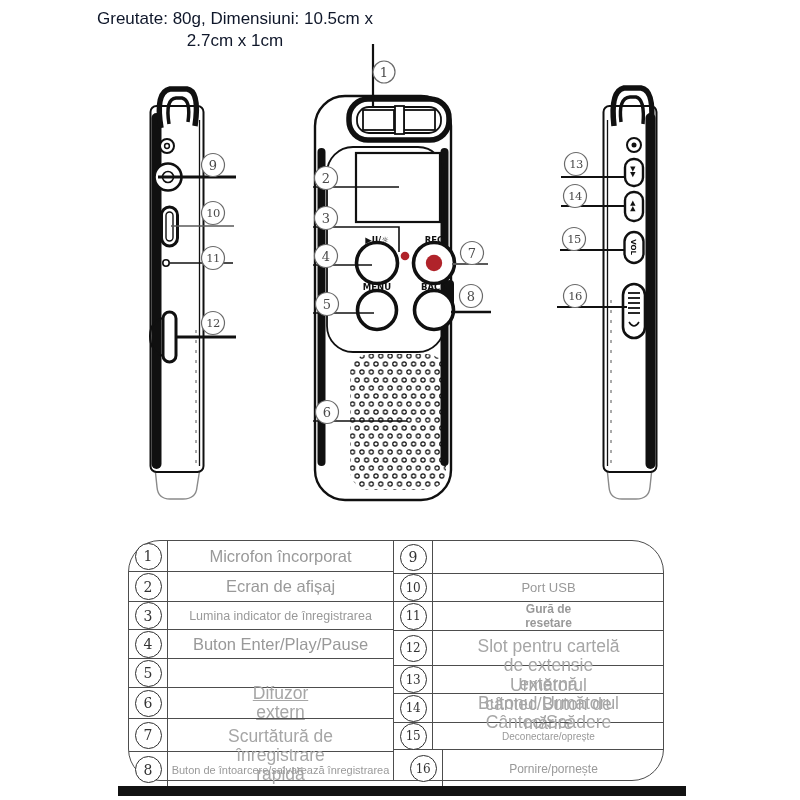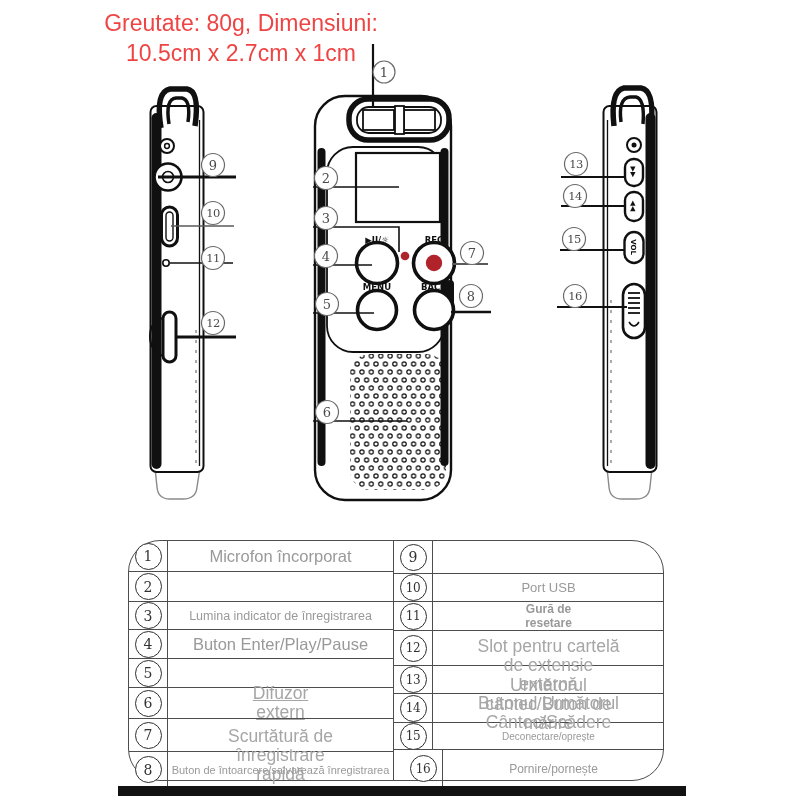--- a/index.html
+++ b/index.html
@@ -2,22 +2,22 @@
 <html><head>
 <meta charset="utf-8">
 <style>
   html,body{margin:0;padding:0;}
   body{
     width:800px;height:800px;position:relative;background:#ffffff;
     font-family:"Liberation Sans", sans-serif;overflow:hidden;
   }
   
   .spec-title{
-    position:absolute;left:82px;top:8px;width:318px;
-    font-size:23px;line-height:1.32;color:#ef4444;text-align:center;
+    position:absolute;left:76px;top:8px;width:318px;
+    font-size:17px;line-height:1.32;color:#0f172a;text-align:center;
   }
   
   #diagram{position:absolute;left:0;top:0;}
   .ink{stroke:#101010;fill:none;}
   .callout-circle{fill:#ffffff;stroke:#6a6a6a;stroke-width:1.2;}
   .callout-num{fill:#4a4a4a;font-family:"DejaVu Serif",serif;font-size:13px;text-anchor:middle;}
   .callout-num.two{font-size:11.5px;letter-spacing:-0.5px;}
   .btn-label{fill:#101010;font-family:"DejaVu Sans",sans-serif;font-size:8.5px;font-weight:bold;text-anchor:middle;}
   .side-glyph{fill:#101010;font-family:"DejaVu Sans",sans-serif;font-size:7px;font-weight:bold;text-anchor:middle;}
   
@@ -237,20 +237,21 @@
     <div class="trow r1">
       <div class="badge-cell">
           <span class="badge">1</span>
         </div>
       <div class="label-cell">Microfon încorporat</div>
     </div>
     <div class="trow r2">
       <div class="badge-cell">
           <span class="badge">2</span>
         </div>
+      <div class="label-cell">Ecran de afișaj</div>
     </div>
     <div class="trow r3">
       <div class="badge-cell">
           <span class="badge">3</span>
         </div>
       <div class="label-cell">Lumina indicator de înregistrarea</div>
     </div>
     <div class="trow r4">
       <div class="badge-cell">
           <span class="badge">4</span>

